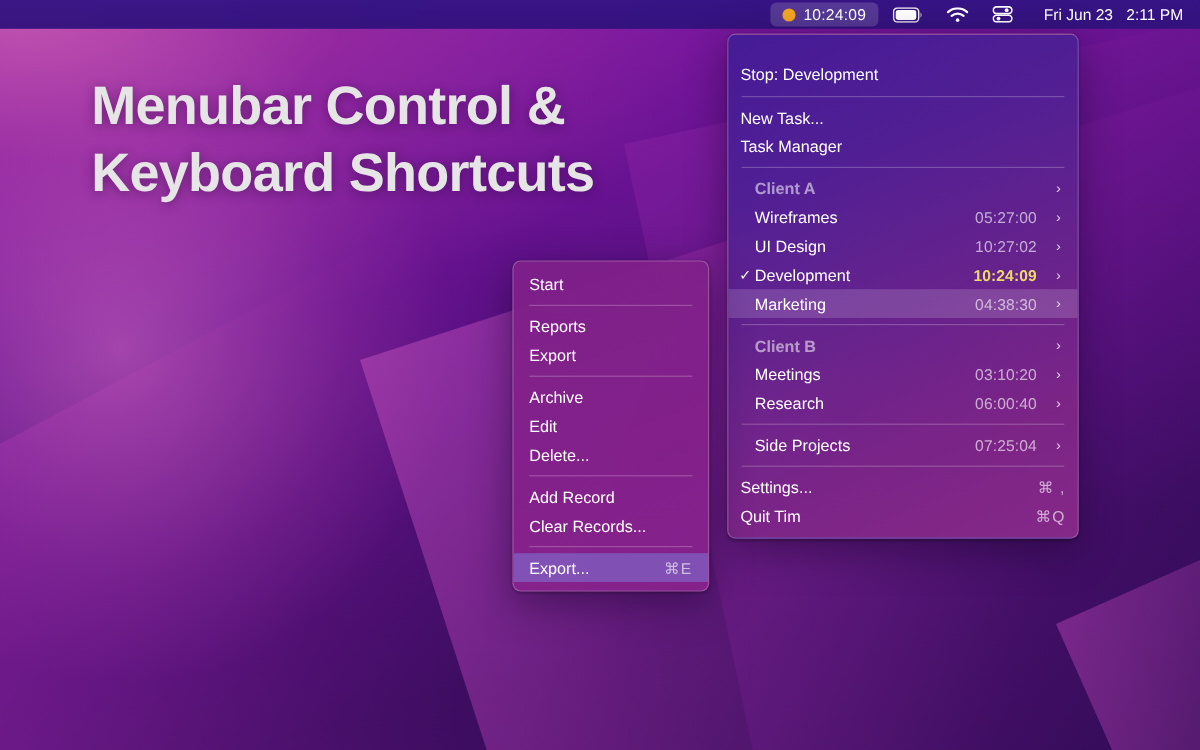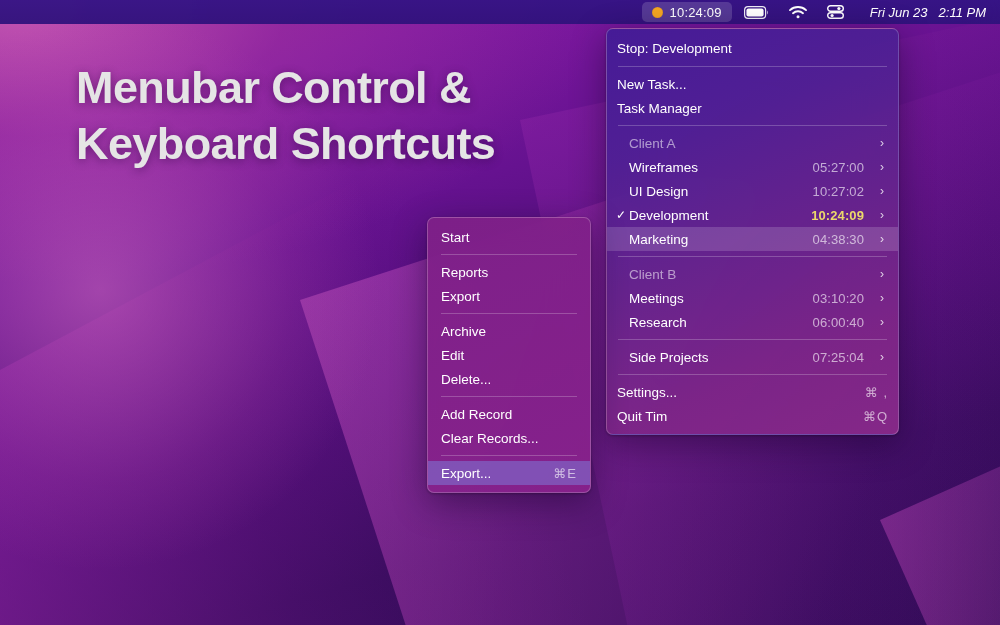--- a/index.html
+++ b/index.html
@@ -67,21 +67,21 @@
   #mb-timer {
     display:flex; align-items:center; gap:7px;
     height:20px; padding:0 10px; margin-right:12px;
     border-radius:5px;
     background:rgba(255,255,255,0.16);
   }
   #mb-dot { width:11px; height:11px; border-radius:50%; background:#f5a623;
             box-shadow:0 0 0 0.5px rgba(0,0,0,0.08) inset; }
   #mb-timer .tm { font-size:13px; letter-spacing:0.2px; }
   .mb-ico { display:flex; align-items:center; justify-content:center; margin-right:20px; }
-  #mb-date { display:flex; align-items:center; gap:11px; font-size:13px; margin-left:6px;font-style:italic; }
+  #mb-date { display:flex; align-items:center; gap:11px; font-size:13px; margin-left:6px; }
 
   
   .menu {
     position:absolute;
     border-radius:7px;
     border:0.5px solid rgba(255,255,255,0.22);
     box-shadow:0 10px 34px rgba(20,0,40,0.45), 0 1px 3px rgba(0,0,0,0.3);
     overflow:hidden;
     backdrop-filter:blur(26px);
     z-index:50;
@@ -91,37 +91,37 @@
   .mrow {
     position:relative;
     display:flex; align-items:center;
     height:24px;
     padding:0 10px 0 10px;
     white-space:nowrap;
   }
   .mrow .lbl { flex:0 0 auto; }
   .mrow .spacer { flex:1 1 auto; }
   .sep { height:1px; background:rgba(255,255,255,0.22); margin:5px 11px; }
-  .dim { color:rgba(255,255,255,0.55); }
+  .dim { color:rgba(255,255,255,0.55);font-weight:bold; }
   .time { font-size:13px; color:rgba(255,255,255,0.62); letter-spacing:0.1px; }
   .time.active { color:#ecd96a; font-weight:bold; }
   .chev {
     width:12px; text-align:center; margin-left:12px;
     color:rgba(255,255,255,0.78); font-size:12px; line-height:1;
   }
   .shortcut { color:rgba(255,255,255,0.62); font-size:13px; letter-spacing:1px; }
   .check { position:absolute; left:9px; top:0; height:24px; display:flex; align-items:center;
            font-size:12px; color:#ffffff; }
   .indent { padding-left:22px; }
 
   
   #status-menu {
     left:606px; top:28px; width:293px;
     background:linear-gradient(158deg, rgba(66,28,150,0.93) 0%, rgba(78,32,148,0.93) 26%, rgba(104,36,140,0.93) 55%, rgba(126,38,136,0.93) 78%, rgba(138,42,138,0.93) 100%);
-    padding:6px 0 6px 0;
+    padding:20px 0 6px 0;
   }
   #status-menu .mrow { height:24px; }
   #status-menu .mrow.first { height:26px; }
   #status-menu .timecol { width:78px; text-align:right; }
   .mrow.hl {
     background:rgba(255,255,255,0.16);
   }
 
   
   #ctx-menu {

